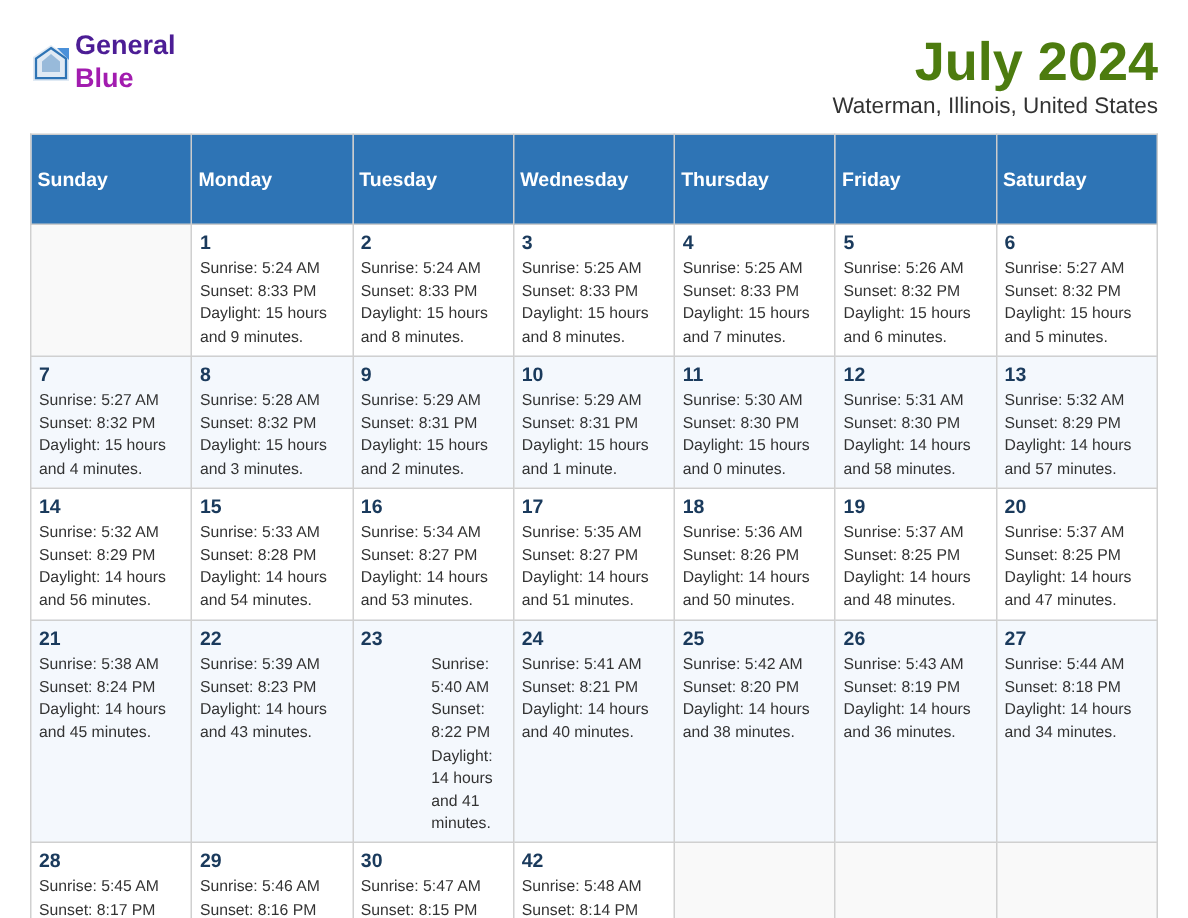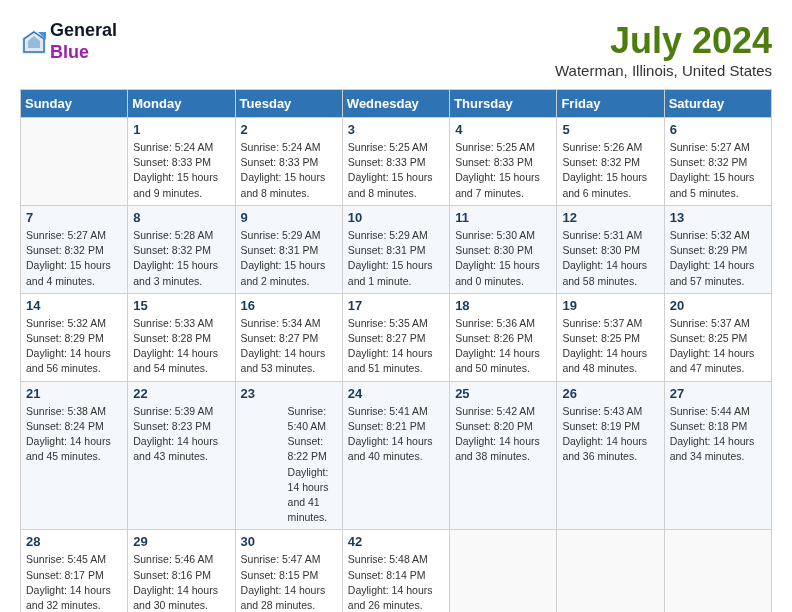--- a/index.html
+++ b/index.html
@@ -20,21 +20,21 @@
       display: flex;
       align-items: center;
     }
     .logo-text {
       font-size: 18px;
       font-weight: bold;
       color: #1a3a5c;
       line-height: 1.2;
     }
     .logo-text span {
-      color: #0f172a;
+      color: #4c1d95;
     }
     .logo-icon {
       width: 28px;
       height: 28px;
       margin-right: 2px;
     }
     .title-block {
       text-align: right;
     }
     .month-title {
@@ -48,21 +48,21 @@
       margin-left: 40px;
     }
     table {
       width: 100%;
       border-collapse: collapse;
       font-size: 11px;
     }
     th {
       background-color: #2e74b5;
       color: #fff;
-      padding: 6px 4px;
+      padding: 22px 4px;
       text-align: left;
       font-size: 13px;
       font-weight: bold;
       border: 1px solid #ccc;
     }
     td {
       border: 1px solid #d0d0d0;
       vertical-align: top;
       padding: 4px 5px;
       height: 80px;

